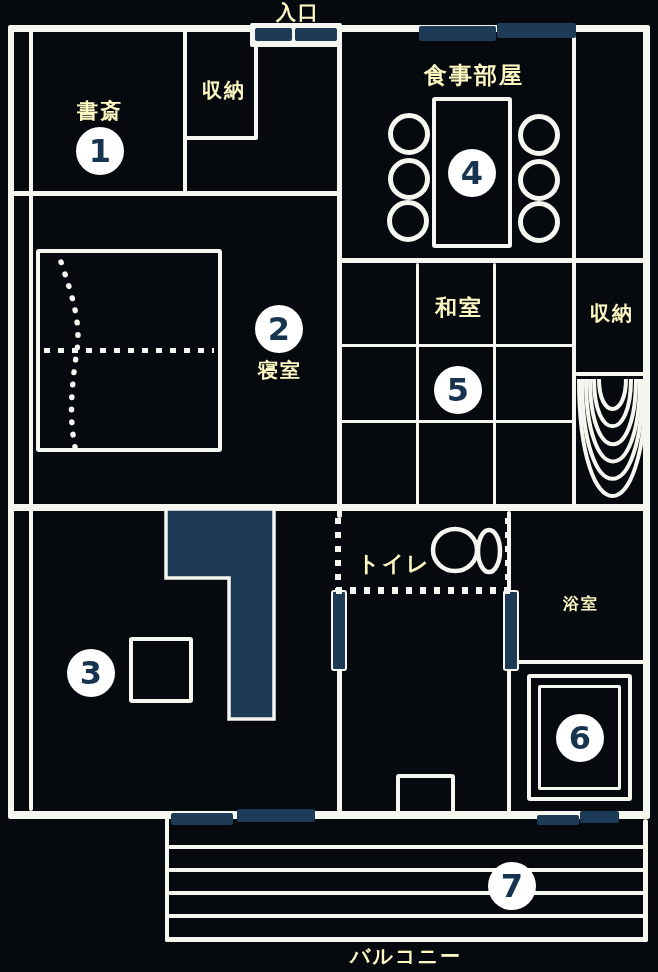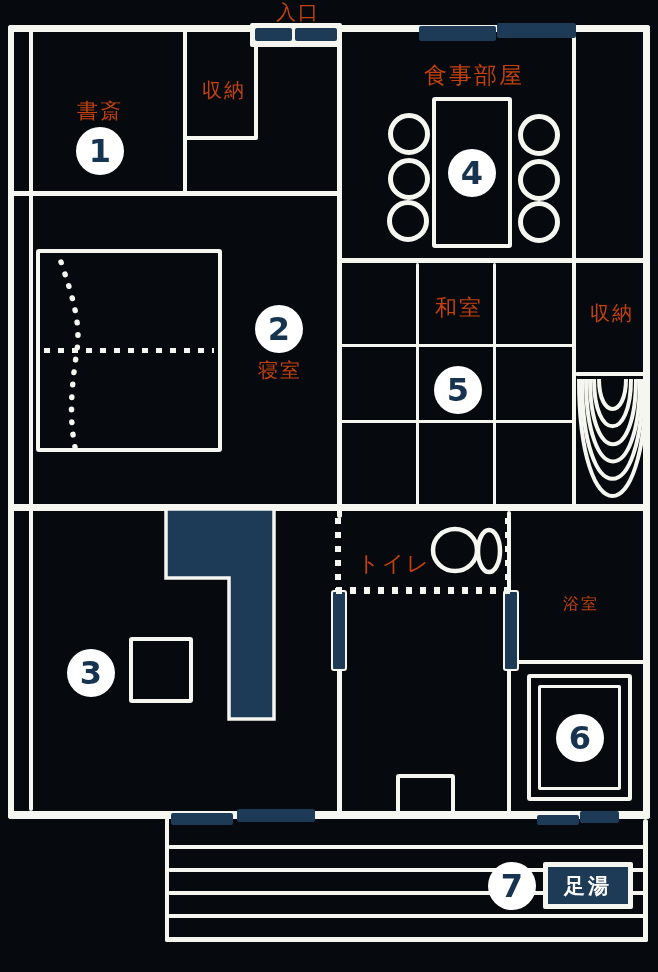--- a/index.html
+++ b/index.html
@@ -5,21 +5,21 @@
   html,body{margin:0;padding:0;background:#060a0f;}
   .plan{position:relative;width:658px;height:972px;background:#060a0f;overflow:hidden;
         font-family:"DejaVu Sans","Liberation Sans",sans-serif;}
   .wall{position:absolute;background:#f6f6f0;border-radius:3px;}
   .navy{position:absolute;background:#1d3b56;border-radius:2px;}
   .frame{position:absolute;background:#f6f6f0;border-radius:2px;}
   .furn{position:absolute;border:4px solid #f6f6f0;border-radius:3px;background:transparent;}
   .chair{position:absolute;width:32px;height:32px;border:5px solid #f6f6f0;border-radius:50%;}
   .dot-h{position:absolute;height:6px;background-image:repeating-linear-gradient(90deg,#f6f6f0 0 6px,transparent 6px 14px);}
   .dot-v{position:absolute;width:6px;background-image:repeating-linear-gradient(180deg,#f6f6f0 0 6px,transparent 6px 14px);}
-  .lbl{position:absolute;color:#c2410c;font-weight:normal;white-space:nowrap;
+  .lbl{position:absolute;color:#fef9c3;font-weight:bold;white-space:nowrap;
        transform:translate(-50%,-50%);letter-spacing:2px;}
   .num{position:absolute;width:48px;height:48px;border-radius:50%;background:#ffffff;
        color:#163450;font-weight:bold;font-size:32px;display:flex;align-items:center;
        justify-content:center;transform:translate(-50%,-50%);line-height:1;}
   .post{position:absolute;background:#1d3b56;border:2px solid #f6f6f0;border-radius:3px;}
   .footbath-box{position:absolute;left:543px;top:862px;width:90px;height:47px;background:#1d3b56;
        border:5px solid #f6f6f0;border-radius:2px;display:flex;align-items:center;justify-content:center;
        color:#fff;font-weight:bold;font-size:21px;letter-spacing:3px;box-sizing:border-box;}
   svg.overlay{position:absolute;left:0;top:0;pointer-events:none;}
 </style>
@@ -109,26 +109,24 @@
 
   <div class="lbl" style="left:298px;top:12px;font-size:20px">入口</div>
   <div class="lbl" style="left:100px;top:111px;font-size:21px">書斎</div>
   <div class="lbl" style="left:224px;top:90px;font-size:20px">収納</div>
   <div class="lbl" style="left:474px;top:75px;font-size:23px">食事部屋</div>
   <div class="lbl" style="left:459px;top:308px;font-size:22px">和室</div>
   <div class="lbl" style="left:612px;top:313px;font-size:20px">収納</div>
   <div class="lbl" style="left:280px;top:370px;font-size:20px">寝室</div>
   <div class="lbl" style="left:394px;top:564px;font-size:22px">トイレ</div>
   <div class="lbl" style="left:581px;top:604px;font-size:16px">浴室</div>
+  <div class="lbl" style="left:406px;top:956px;font-size:20px">バルコニー</div>
 
   <div class="num" style="left:100px;top:151px">1</div>
   <div class="num" style="left:279px;top:329px">2</div>
   <div class="num" style="left:91px;top:673px">3</div>
   <div class="num" style="left:472px;top:173px">4</div>
   <div class="num" style="left:458px;top:390px">5</div>
   <div class="num" style="left:580px;top:738px">6</div>
   <div class="num" style="left:512px;top:886px">7</div>
 
-  <div class="footbath-box">
-    <span>足湯</span>
-  </div>
 
 </div>
 
 </body></html>

